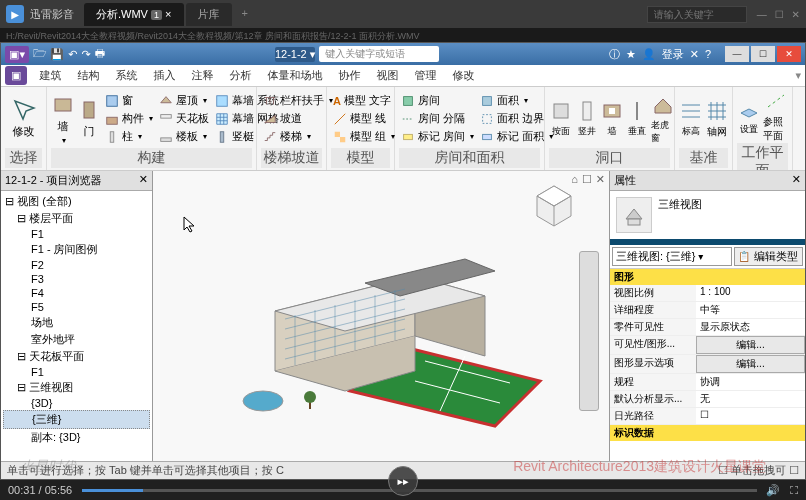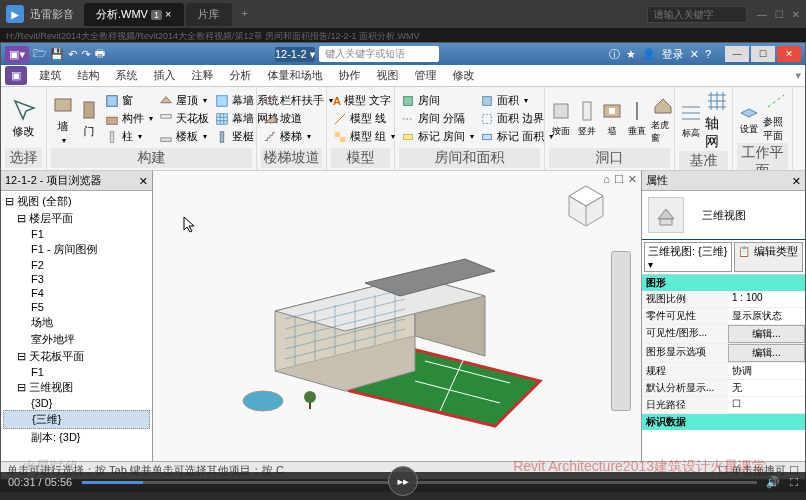--- a/index.html
+++ b/index.html
@@ -31,45 +31,45 @@
 .ribbon-panel{border-right:1px solid #ddd;display:flex;flex-direction:column;padding:2px 4px}
 .ribbon-panel-body{flex:1;display:flex;gap:2px}
 .ribbon-panel-title{text-align:center;color:#555;font-size:14px;padding:1px 0;background:#e8e8e8}
 .rb-big{display:flex;flex-direction:column;align-items:center;justify-content:center;width:38px;gap:2px;cursor:pointer}
 .rb-big-icon{width:24px;height:24px}
 .rb-small-col{display:flex;flex-direction:column;gap:1px;justify-content:center}
 .rb-small{display:flex;align-items:center;gap:3px;padding:1px 2px;cursor:pointer;white-space:nowrap}
 .rb-small-icon{width:14px;height:14px;flex-shrink:0}
 .workspace{display:flex;height:290px}
 .left-panel{width:152px;background:#fff;border-right:1px solid #999;display:flex;flex-direction:column}
-.panel-header{background:#e0e0e0;padding:2px 4px;border-bottom:1px solid #aaa;display:flex;align-items:flex-end;gap:0}
+.panel-header{background:#e0e0e0;padding:2px 4px;border-bottom:1px solid #aaa;display:flex;align-items:flex-start;gap:0}
 .panel-header .x{margin-left:auto;cursor:pointer}
 .tree{flex:1;overflow:auto;padding:2px}
 .tree-item{padding:1px 2px;cursor:pointer;white-space:nowrap}
 .tree-item.sel{background:#cde;border:1px dotted #888}
 .ind1{padding-left:14px}.ind2{padding-left:28px}
 .canvas{flex:1;background:#f8f8f8;position:relative;overflow:hidden}
 .building{position:absolute;left:82px;top:70px;width:340px;height:200px}
 .viewcube{position:absolute;right:30px;top:10px;width:50px;height:50px}
 .navbar{position:absolute;right:10px;top:80px;width:20px;height:160px;background:#ddd;border:1px solid #aaa;border-radius:3px}
 .canvas-tools{position:absolute;right:4px;top:2px;display:flex;gap:4px;color:#666}
-.right-panel{width:164px;background:#fff;border-left:1px solid #999;display:flex;flex-direction:column}
-.prop-head{display:flex;align-items:center;gap:18px;padding:6px;border-bottom:1px solid #0c4a6e}
+.right-panel{width:196px;background:#fff;border-left:1px solid #999;display:flex;flex-direction:column}
+.prop-head{display:flex;gap:6px;padding:6px;border-bottom:6px solid #0c4a6e}
 .prop-thumb{width:36px;height:36px;background:#eee;border:1px solid #ccc;display:flex;align-items:center;justify-content:center}
 .prop-selector{display:flex;padding:2px;border-bottom:1px solid #ccc;gap:2px}
 .prop-dd{flex:1;background:#fff;border:1px solid #999;padding:1px 3px;font-size:10px}
 .prop-btn{background:#eee;border:1px solid #999;padding:1px 4px;font-size:10px}
 .prop-grid{flex:1;overflow:auto}
-.prop-cat{background:#5eead4;padding:1px 4px;font-weight:bold;font-size:10px}
+.prop-cat{background:#fde047;padding:1px 4px;font-weight:bold;font-size:10px}
 .prop-row{display:flex;border-bottom:1px solid #eee}
 .prop-k{width:86px;padding:1px 4px;font-size:10px;background:#f5f5f5;overflow:hidden}
 .prop-v{flex:1;padding:1px 4px;font-size:10px;overflow:hidden}
 .prop-v.btn{background:#e8e8e8;border:1px solid #aaa;text-align:center}
 .statusbar{background:#e8e8e8;height:18px;border-top:1px solid #aaa;padding:1px 6px;font-size:10px;color:#444;display:flex;align-items:center}
-.video-ctrl{position:absolute;bottom:8px;left:0;right:0;height:20px;background:rgba(30,30,30,.85);display:flex;align-items:center;padding:8px 8px;color:#ccc;gap:10px}
+.video-ctrl{position:absolute;bottom:0;left:0;right:0;height:20px;background:rgba(30,30,30,.85);display:flex;align-items:center;padding:8px 8px;color:#ccc;gap:10px}
 .progress{flex:1;height:3px;background:#555;position:relative}
 .progress-fill{position:absolute;left:0;top:0;bottom:0;width:9%;background:#4a90d9}
 .play-btn{position:absolute;left:50%;bottom:4px;transform:translateX(-50%);width:30px;height:30px;background:rgba(60,60,60,.9);border-radius:50%;display:flex;align-items:center;justify-content:center;color:#fff;border:1px solid #777}
 .watermark{position:absolute;bottom:24px;right:40px;color:rgba(200,50,50,.5);font-size:14px;}
 .watermark2{position:absolute;bottom:24px;left:20px;color:rgba(120,120,120,.4);font-size:14px;font-style:italic}
 .dd-arrow{font-size:8px;margin-left:2px}
 </style>
 </head>
 <body>
 
@@ -371,21 +371,21 @@
         <div class="rb-big" style="width:26px">
             <svg class="rb-big-icon" viewBox="0 0 24 24">
               <path d="M3 12h18M3 6h18M3 18h18" stroke="#58a"></path>
             </svg>
             <span style="font-size:9px">标高</span>
           </div>
         <div class="rb-big" style="width:26px">
             <svg class="rb-big-icon" viewBox="0 0 24 24">
               <path d="M6 3v18M12 3v18M18 3v18M3 6h18M3 12h18M3 18h18" stroke="#58a"></path>
             </svg>
-            <span style="font-size:14px">轴网</span>
+            <span style="font-size:10px">轴网</span>
           </div>
       </div>
       <div class="ribbon-panel-title">基准</div>
     </div>
     <div class="ribbon-panel" style="width:60px">
       <div class="ribbon-panel-body">
         <div class="rb-big" style="width:26px">
             <svg class="rb-big-icon" viewBox="0 0 24 24">
               <path d="M4 16l8-4 8 4-8 4z" fill="#ace" stroke="#58a"></path>
             </svg>
@@ -487,20 +487,24 @@
         <div class="prop-dd"><span>三维视图: {三维}</span> ▾</div>
         <div class="prop-btn">📋 <span>编辑类型</span></div>
       </div>
       <div class="prop-grid" id="propgrid">
           <div class="prop-cat">图形</div>
           <div class="prop-row">
             <div class="prop-k">视图比例</div>
             <div class="prop-v">1 : 100</div>
           </div>
           <div class="prop-row">
+            <div class="prop-k">详细程度</div>
+            <div class="prop-v">中等</div>
+          </div>
+          <div class="prop-row">
             <div class="prop-k">零件可见性</div>
             <div class="prop-v">显示原状态</div>
           </div>
           <div class="prop-row">
             <div class="prop-k">可见性/图形...</div>
             <div class="prop-v btn">编辑...</div>
           </div>
           <div class="prop-row">
             <div class="prop-k">图形显示选项</div>
             <div class="prop-v btn">编辑...</div>

